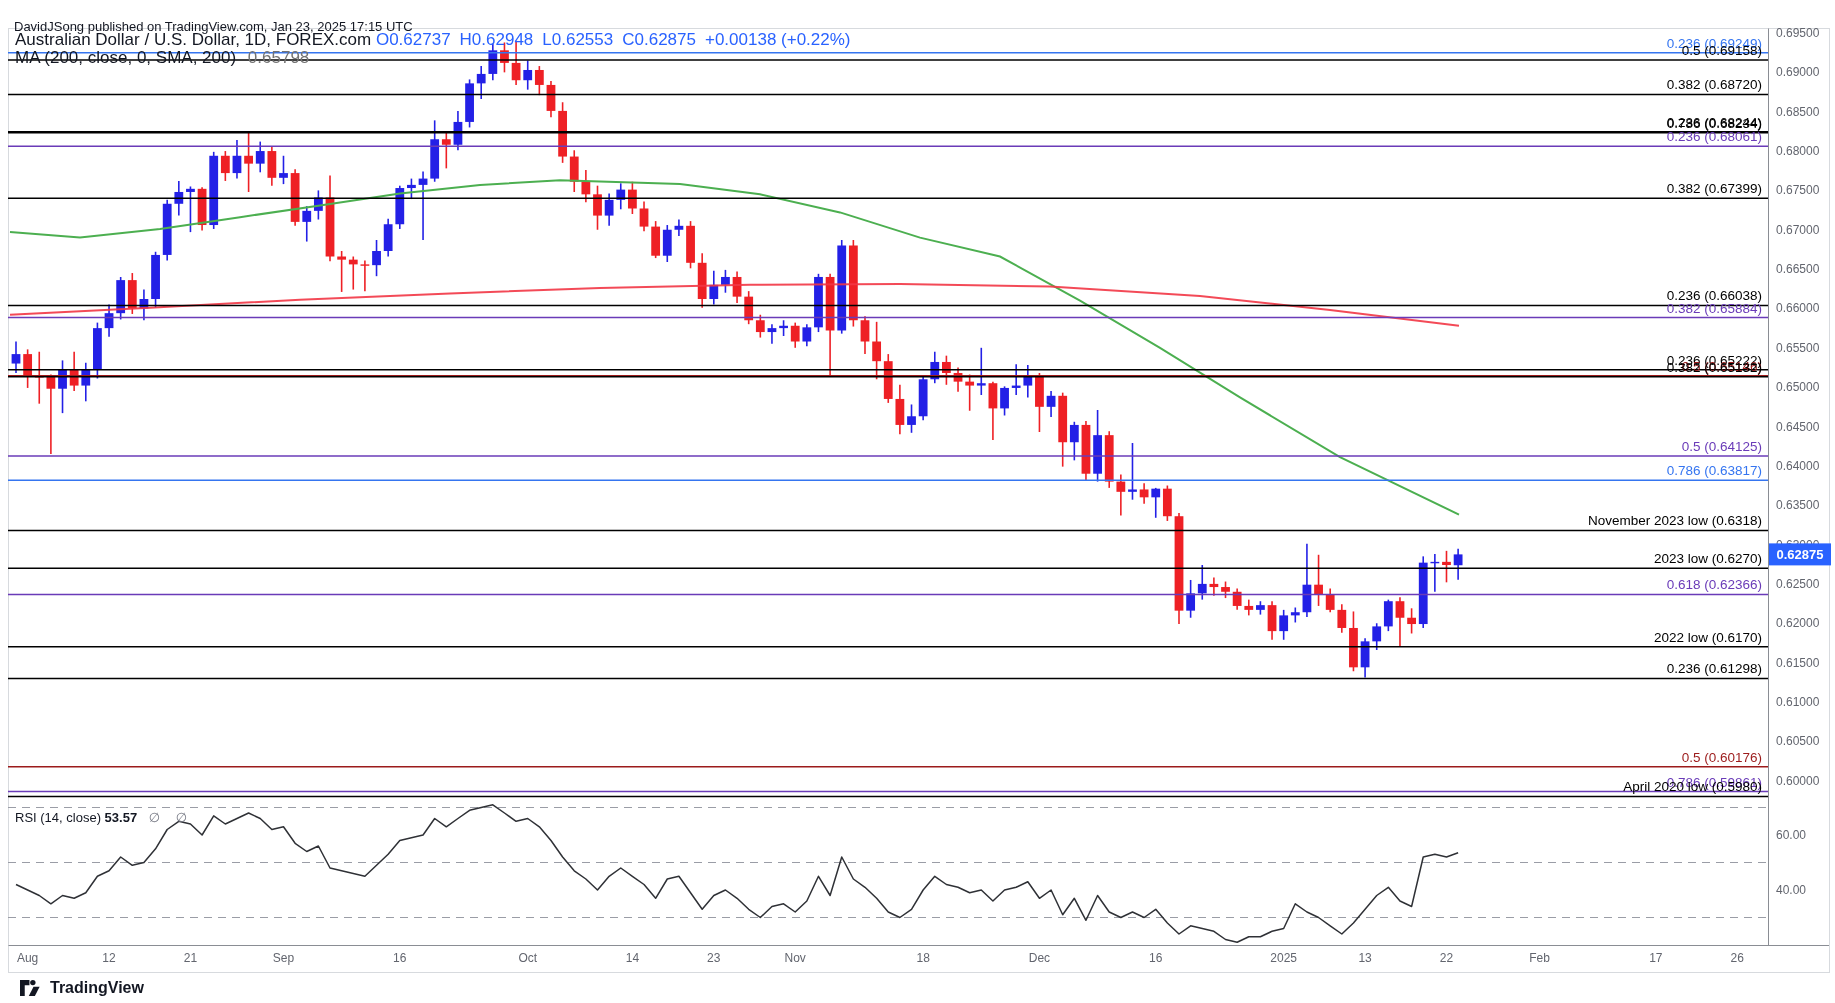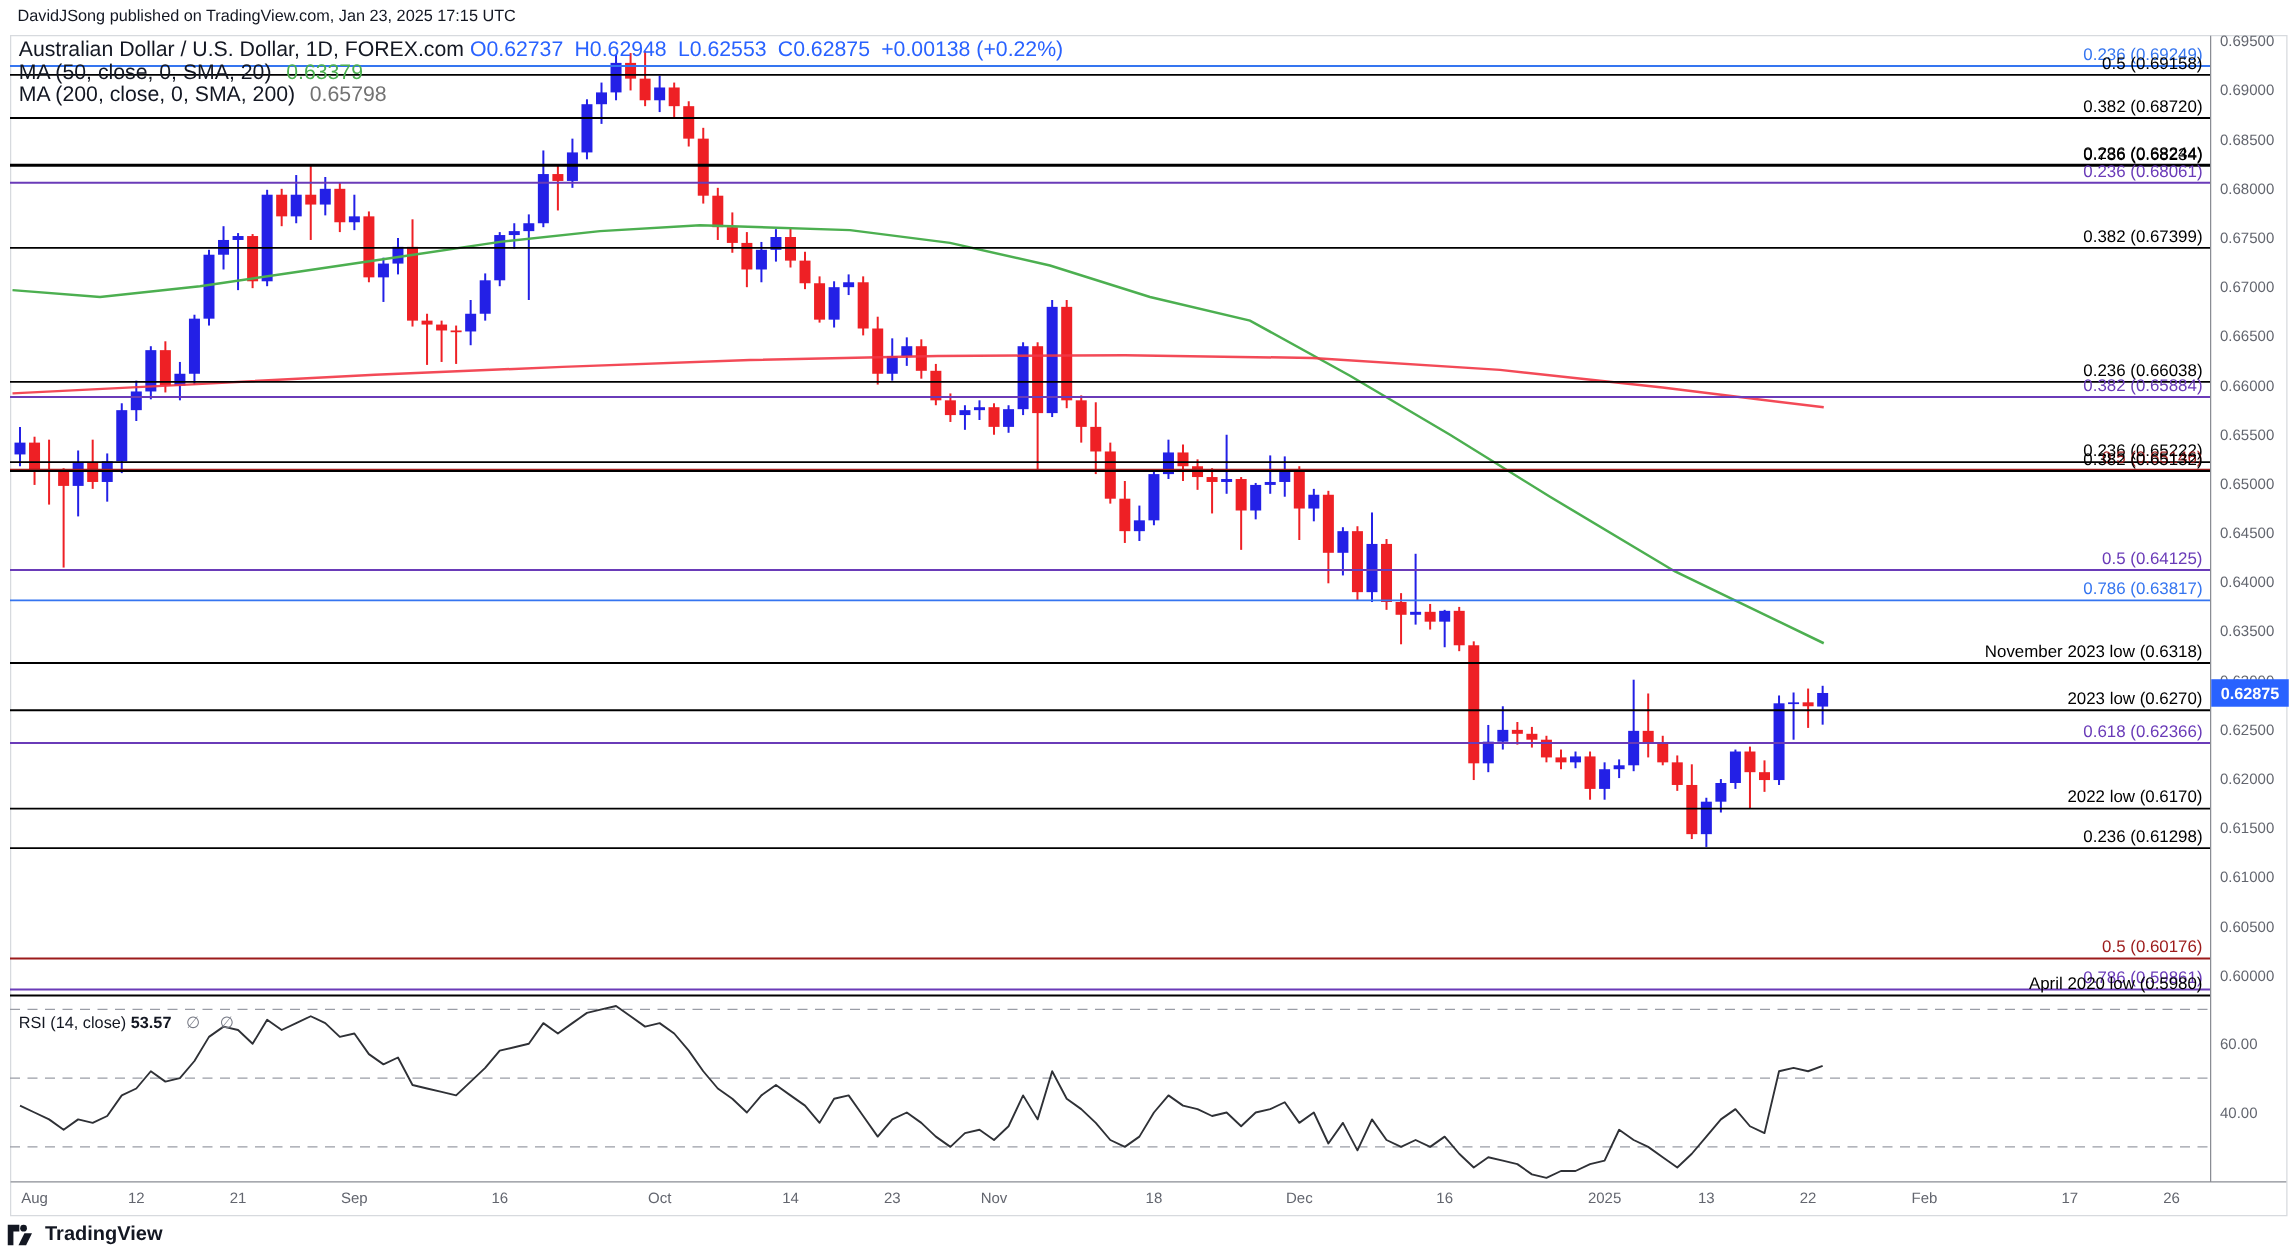--- a/index.html
+++ b/index.html
@@ -1,28 +1,28 @@
 <!DOCTYPE html>
 <html><head>
 <meta charset="utf-8">
 <style>
   html,body{margin:0;padding:0;background:#fff}
   body{width:1835px;height:1003px;position:relative;overflow:hidden;font-family:"Liberation Sans",sans-serif}
   #chart-svg{position:absolute;top:0;left:0}
   #chart-svg text{font-family:"Liberation Sans",sans-serif}
-  .publish{position:absolute;top:5px;left:14px;font-size:13px;color:#131722;white-space:nowrap}
+  .publish{position:absolute;top:19px;left:14px;font-size:13px;color:#131722;white-space:nowrap}
   .legend{position:absolute;top:31px;left:15px;font-size:17px;line-height:18px;color:#131722;white-space:nowrap}
   .legend .blue{color:#2962ff}
   .legend .blue span{margin-right:9px}
   .legend .g{color:#4caf50;margin-left:7px}
   .legend .r{color:#737373;margin-left:7px}
   .rsileg{position:absolute;top:810px;left:15px;font-size:13px;color:#131722;white-space:nowrap}
   .rsileg .val{font-weight:700;margin-left:0}
   .rsileg .empty{color:#787b86;margin-left:8px;letter-spacing:6px}
-  .logo{position:absolute;top:978px;left:6px;display:flex;align-items:center;gap:7px;color:#131722;font-weight:700;font-size:16px}
+  .logo{position:absolute;top:978px;left:20px;display:flex;align-items:center;gap:7px;color:#131722;font-weight:700;font-size:16px}
   .ax{font-size:12px;fill:#62656e}
 </style>
 </head>
 <body>
 
 <svg id="chart-svg" width="1835" height="1003">
     <g>
       <rect x="8.5" y="28.5" width="1821" height="944" fill="none" stroke="#d7dade" stroke-width="1"></rect>
       <line x1="1768.5" y1="28.5" x2="1768.5" y2="945.5" stroke="#8a8d94" stroke-width="1"></line>
       <line x1="8.5" y1="945.5" x2="1829" y2="945.5" stroke="#8a8d94" stroke-width="1"></line>
@@ -388,24 +388,20 @@
 </div>
 
 <div class="legend">
   <div>
     <span>Australian Dollar / U.S. Dollar, 1D, FOREX.com</span>
     <span class="blue">
       <span>O0.62737</span><span>H0.62948</span><span>L0.62553</span><span>C0.62875</span><span>+0.00138 (+0.22%)</span>
     </span>
   </div>
   <div>
-    <span>MA (50, close, 0, SMA, 20)</span>
-    <span class="g">0.63379</span>
-  </div>
-  <div>
     <span>MA (200, close, 0, SMA, 200)</span>
     <span class="r">0.65798</span>
   </div>
 </div>
 
 <div class="rsileg">
   <span>RSI (14, close)</span>
   <span class="val">53.57</span>
   <span class="empty">∅ ∅</span>
 </div>

